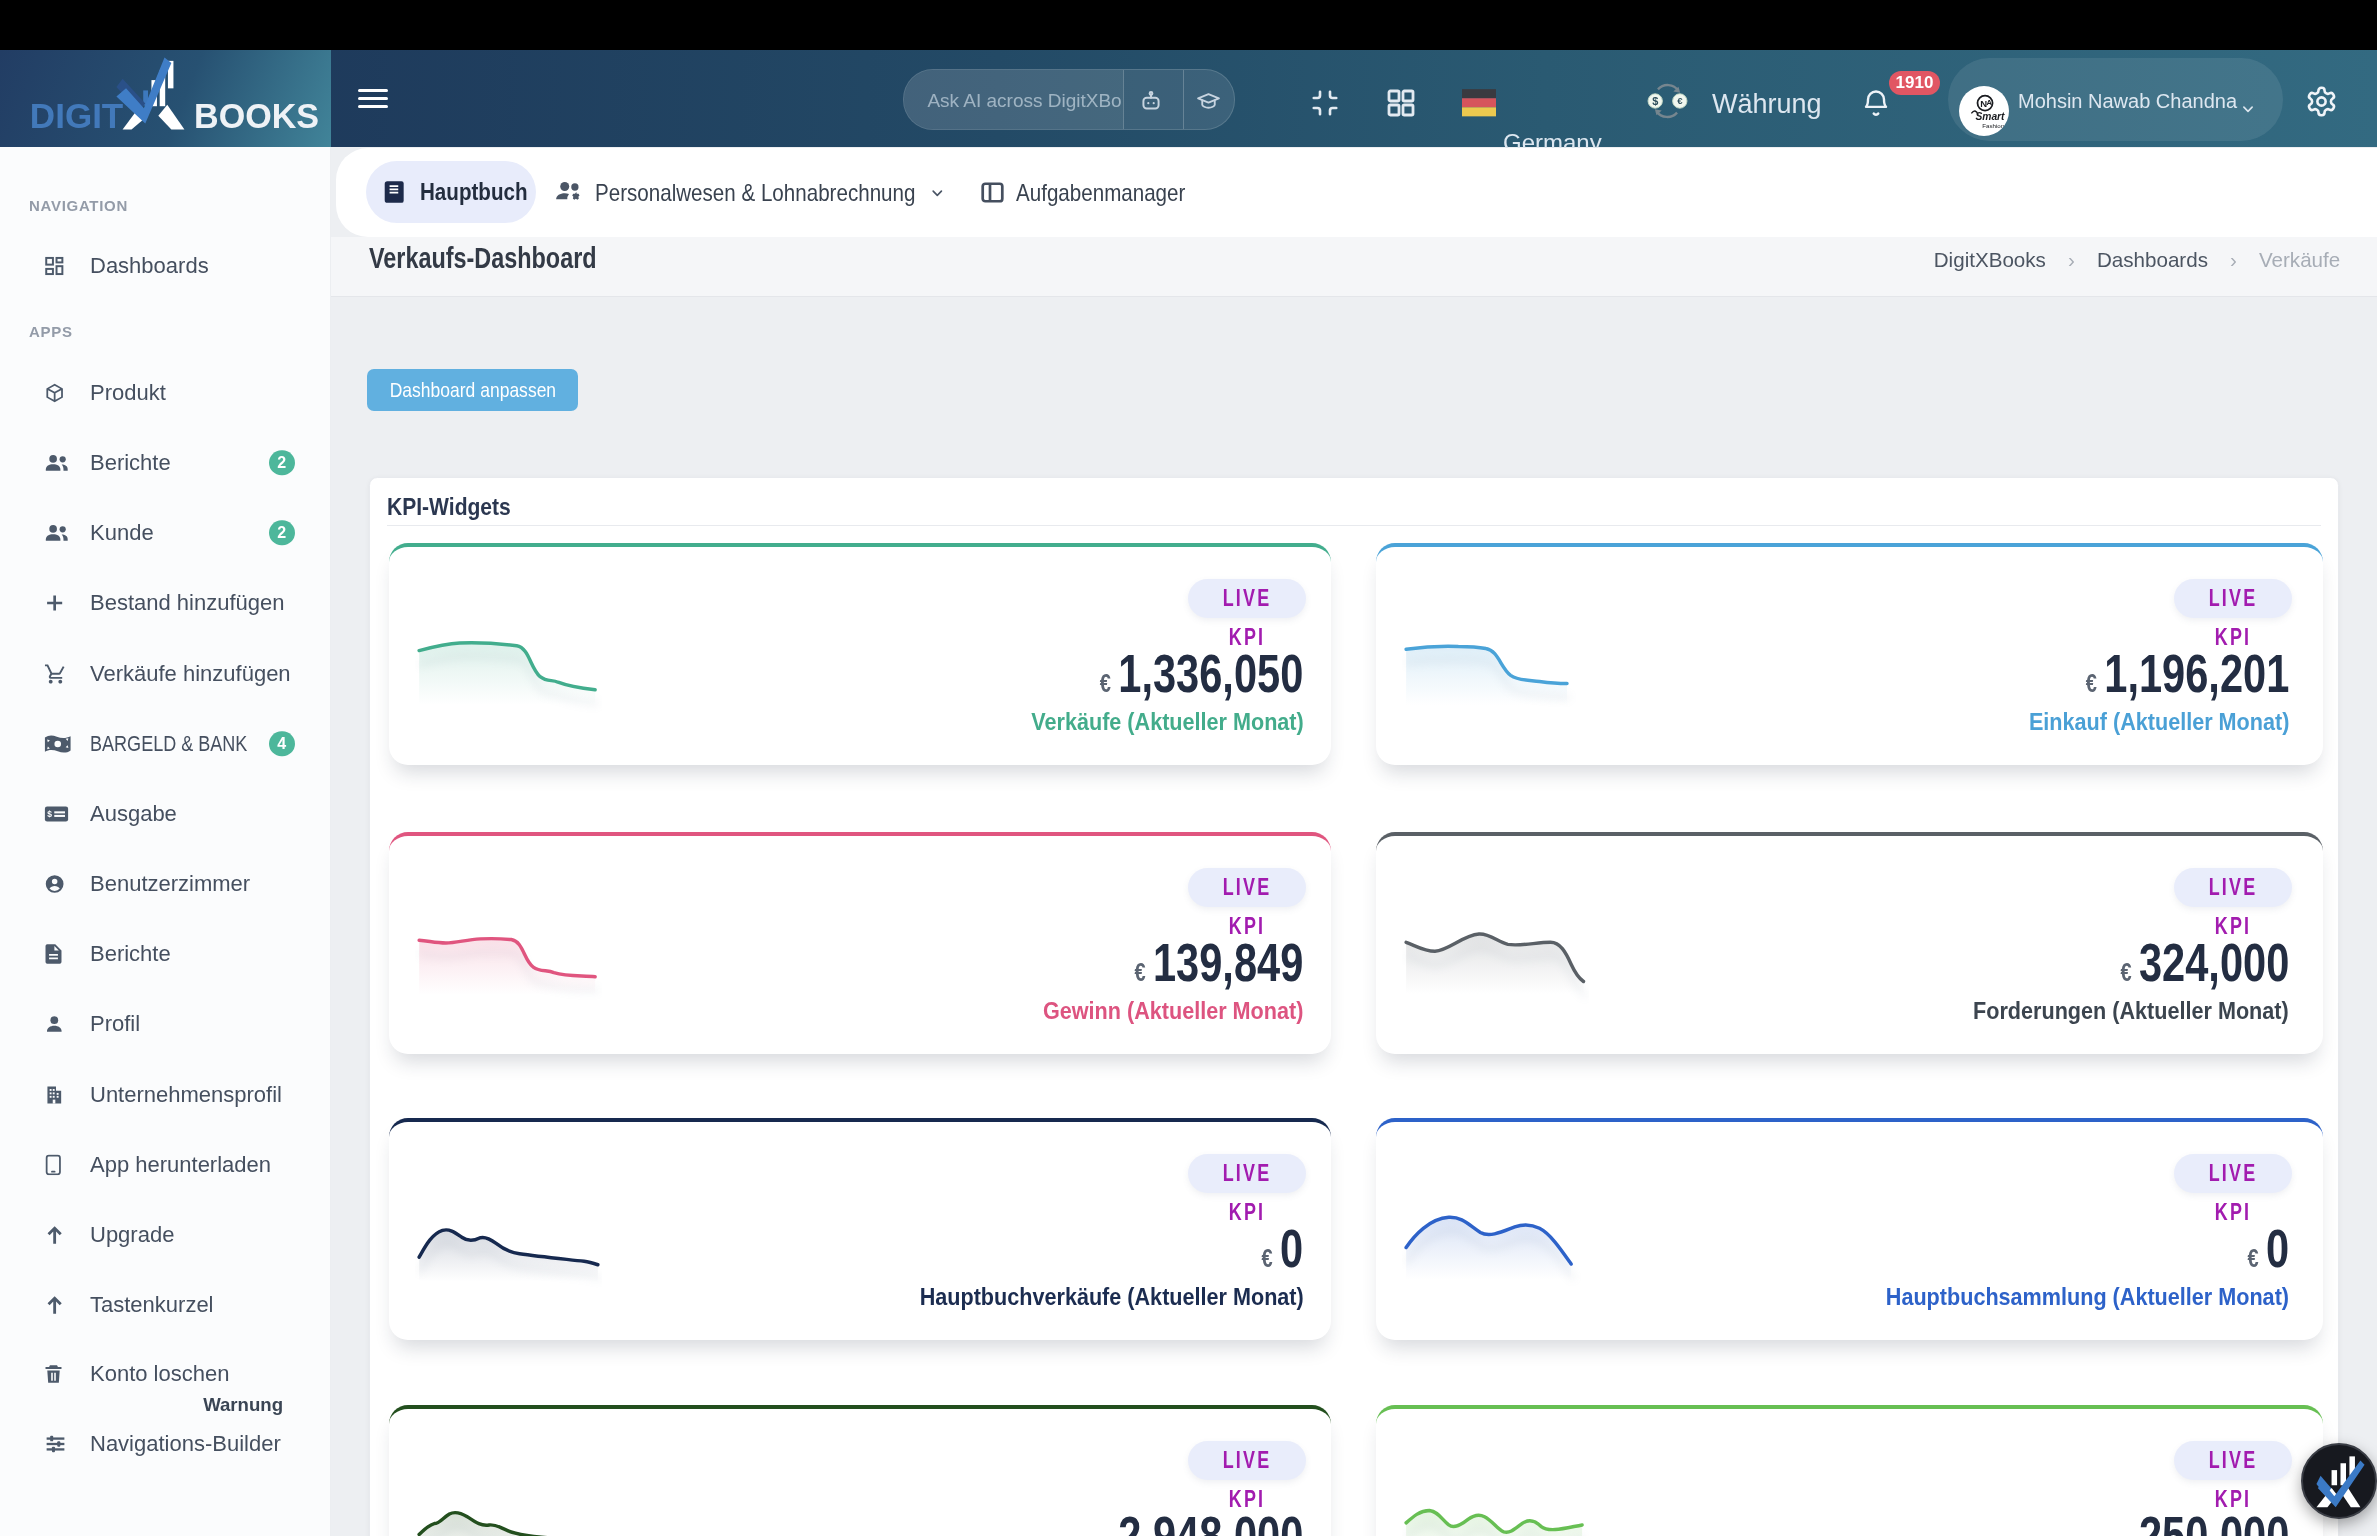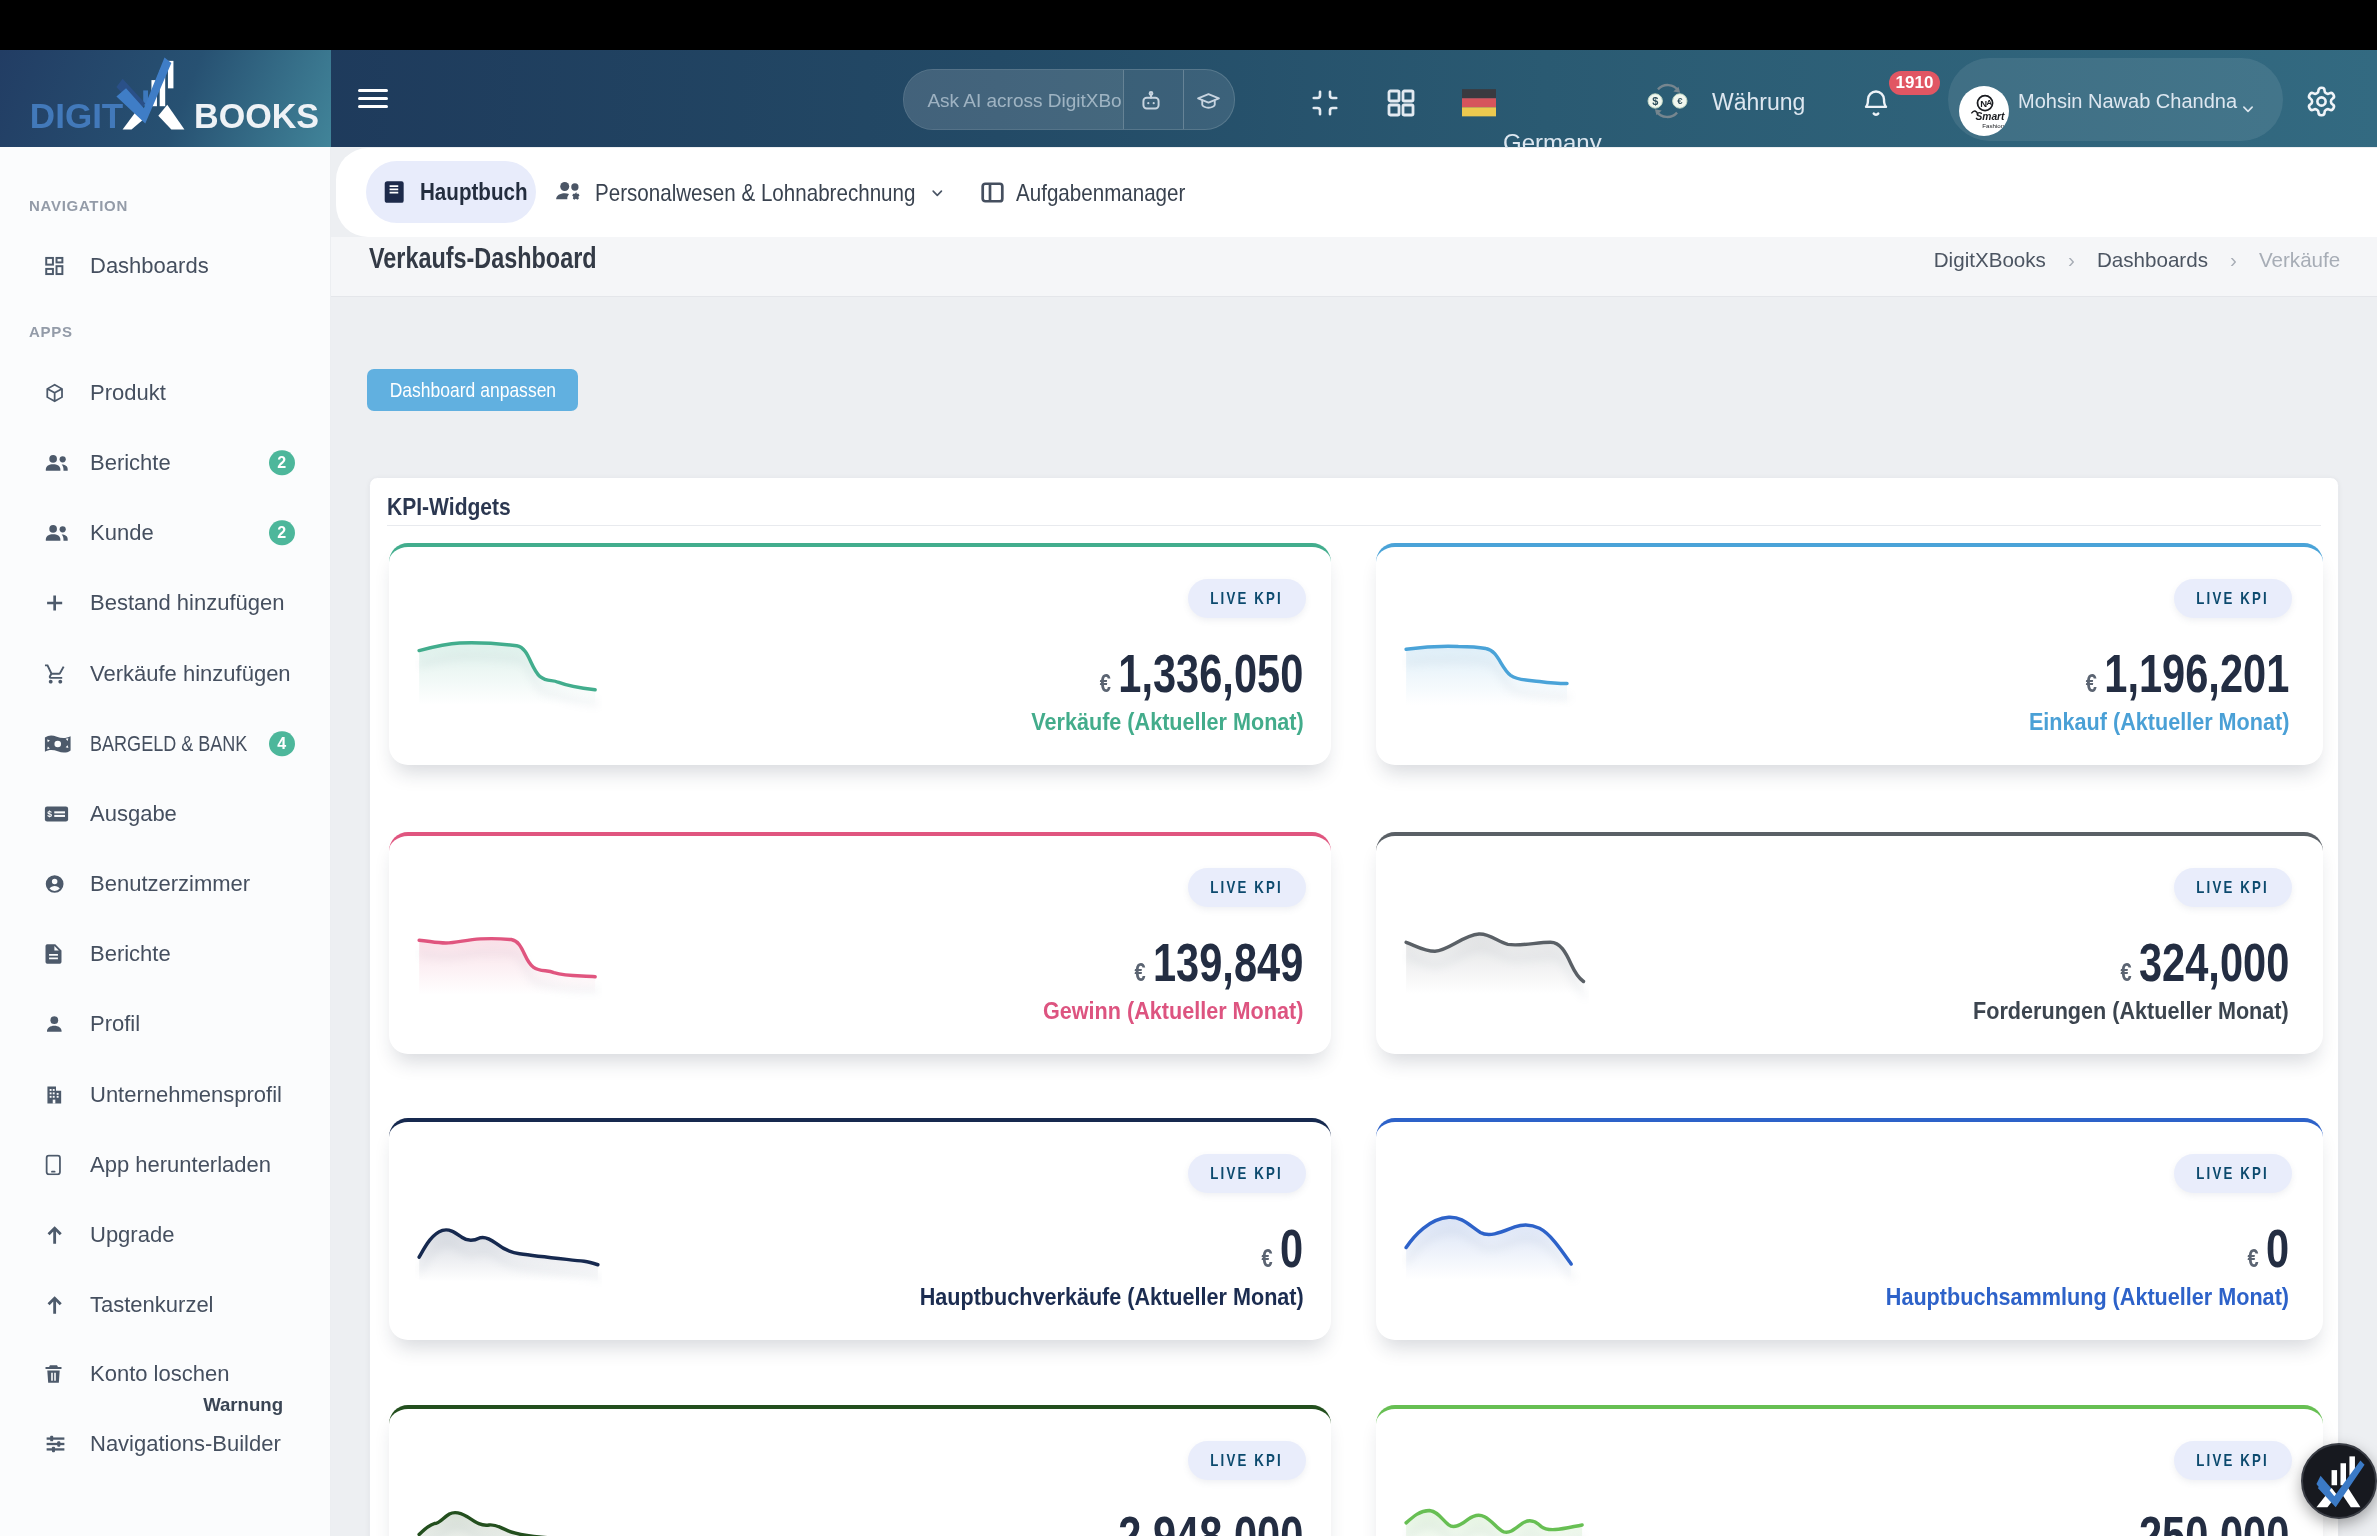--- a/index.html
+++ b/index.html
@@ -10,21 +10,21 @@
 
 #header { left:0; top:50px; width:2377px; height:97px; background:linear-gradient(90deg,#1c3357 0%,#234a66 42%,#2a5a72 65%,#336a81 100%); }
 #logoband { left:0; top:50px; width:331px; height:97px; background:linear-gradient(112deg,#223d64 0%,#275172 55%,#418499 100%); }
 
 .hbar { left:358px; width:30px; height:3.4px; background:#fff; border-radius:2.1px; }
 
 #search { left:903px; top:69px; width:332px; height:61px; border-radius:30px; background:rgba(255,255,255,0.10); border:1px solid rgba(255,255,255,0.14); }
 #search .div1 { position:absolute; left:219px; top:0; width:1px; height:100%; background:rgba(255,255,255,0.22); }
 #search .div2 { position:absolute; left:279px; top:0; width:1px; height:100%; background:rgba(255,255,255,0.22); }
 #search .ph { position:absolute; left:23.4px; top:20px; font-size:19px; color:rgba(214,227,238,0.62); white-space:nowrap; }
-.hdrtxt { color:#dde7f0; font-size:23px; white-space:nowrap; }
+.hdrtxt { color:#dde7f0; font-size:27px; white-space:nowrap; }
 #badge1910 { left:1889px; top:71px; width:51px; height:24px; border-radius:12.4px; background:#e15663; color:#fff; font-size:17px; font-weight:bold; text-align:center; line-height:24px; }
 #userpill { left:1948px; top:58px; width:335px; height:83px; border-radius:42px; background:rgba(255,255,255,0.085); }
 #avatar { left:1959px; top:86px; width:50px; height:50px; border-radius:50%; background:#fff; overflow:hidden; }
 
 #sidebar { left:0; top:147px; width:331px; height:1390px; background:#fbfcfd; border-right:0.7px solid #eceef1; }
 .seclbl { position:absolute; left:29px; font-size:15px; font-weight:700; letter-spacing:0.7px; color:#939ba8; }
 .nav { position:absolute; left:0; width:331px; height:39px; }
 .nav svg { position:absolute; left:44px; top:50%; transform:translateY(-50%); }
 .nav .t { position:absolute; left:90px; top:50%; transform:translateY(-50%); font-size:22px; color:#454f5f; white-space:nowrap; transform-origin:0 50%; }
 .nbadge { position:absolute; left:269px; top:50%; transform:translateY(-50%); width:25.5px; height:25.5px; border-radius:50%; background:#4db79b; color:#fff; font-size:16px; font-weight:bold; text-align:center; line-height:25.5px; }
@@ -37,21 +37,21 @@
 .crumb { font-size:20.6px; white-space:nowrap; }
 #btn { left:367px; top:369px; width:211px; height:42px; border-radius:6.9px; background:#61b0e0; color:#fff; font-size:20.6px; text-align:center; line-height:41px; }
 #btn span { display:inline-block; transform:scaleX(0.85); }
 #panel { left:369px; top:477px; width:1970px; height:1101px; background:#fff; border:0.7px solid #e8eaee; border-radius:8.3px; box-shadow:0 1.4px 5.5px rgba(16,24,40,0.05); }
 #panel h2 { position:absolute; left:17px; top:16px; font-size:23.4px; font-weight:700; color:#2b3750; transform:scaleX(0.90); transform-origin:0 0; }
 #pdivider { position:absolute; left:17px; top:47px; width:1934px; height:1.4px; background:#e8eaee; }
 .card { position:absolute; background:#fff; height:222px; border-radius:19px; box-shadow:0 13.8px 20.6px -6.9px rgba(30,41,59,0.18); }
 .c1 { left:19px; width:942px; }
 .c2 { left:1006px; width:947px; }
 .r1 { top:65px; } .r2 { top:354px; } .r3 { top:640px; } .r4 { top:927px; }
-.kpill { position:absolute; right:25px; top:32px; width:118px; height:39px; border-radius:20px; background:#e9edfb; font-size:17px; font-weight:800; letter-spacing:2.8px; color:#0c4a6e; line-height:39px; text-align:center; box-shadow:0 2.8px 6.9px rgba(99,112,140,0.10); }
+.kpill { position:absolute; right:25px; top:32px; width:118px; height:39px; border-radius:20px; background:#e9edfb; font-size:23px; font-weight:800; letter-spacing:2.8px; color:#a21caf; line-height:39px; text-align:center; box-shadow:0 2.8px 6.9px rgba(99,112,140,0.10); }
 .kpill b { display:inline-block; transform:scaleX(0.78); font-weight:800; }
 .knum { position:absolute; right:27.5px; top:99px; font-size:54px; font-weight:700; color:#232d42; line-height:1; white-space:nowrap; transform:scaleX(0.77); transform-origin:100% 0; }
 .knum .eur { font-size:26px; font-weight:700; color:#5b6472; margin-right:9.6px; }
 .klbl { position:absolute; right:27.5px; top:161px; font-size:24px; font-weight:700; line-height:1.2; white-space:nowrap; transform:scaleX(0.90); transform-origin:100% 0; }
 .spark { position:absolute; left:26px; top:76px; }
 .c2 .kpill { right:31px; }
 .c2 .knum { right:34px; }
 .c2 .klbl { right:34px; }
 #fab { left:2301px; top:1443px; width:76px; height:76px; border-radius:50%; background:#17191f; box-shadow:0 5.5px 15px rgba(0,0,0,0.35); border:2.1px solid #3a3d45; }
 </style>

